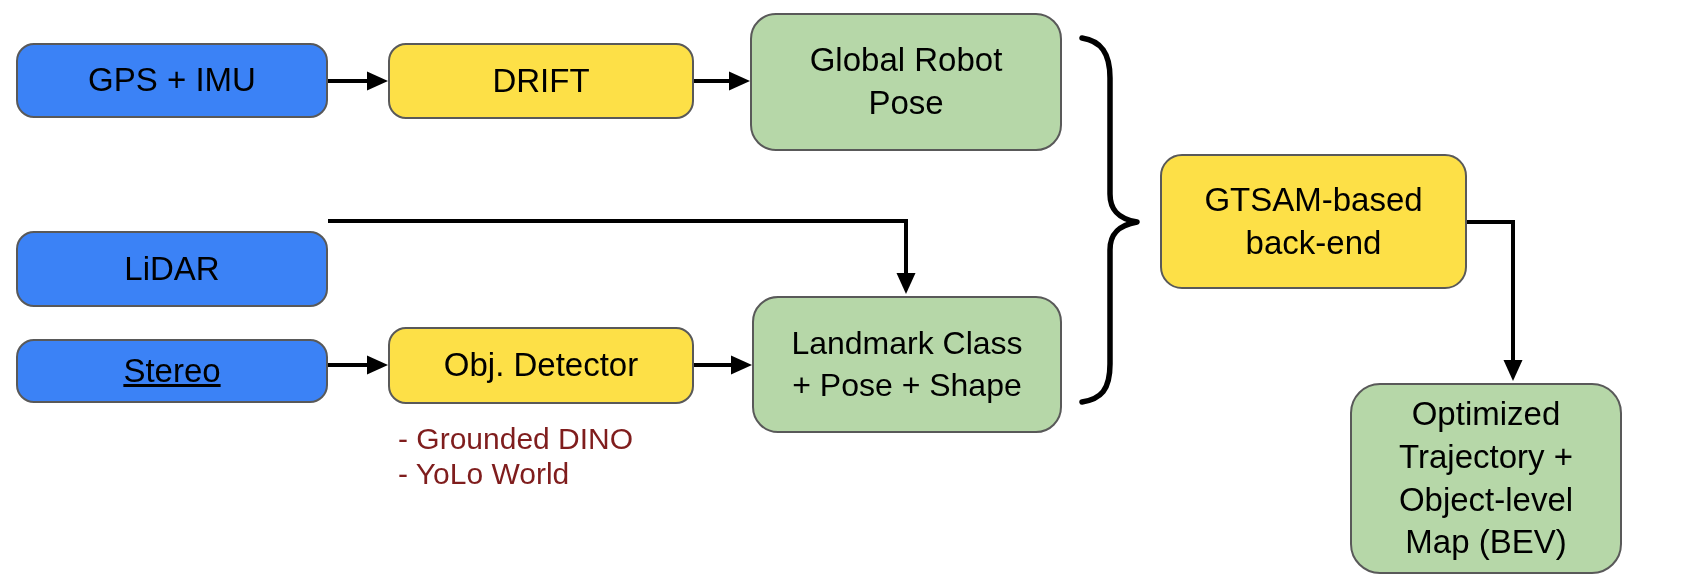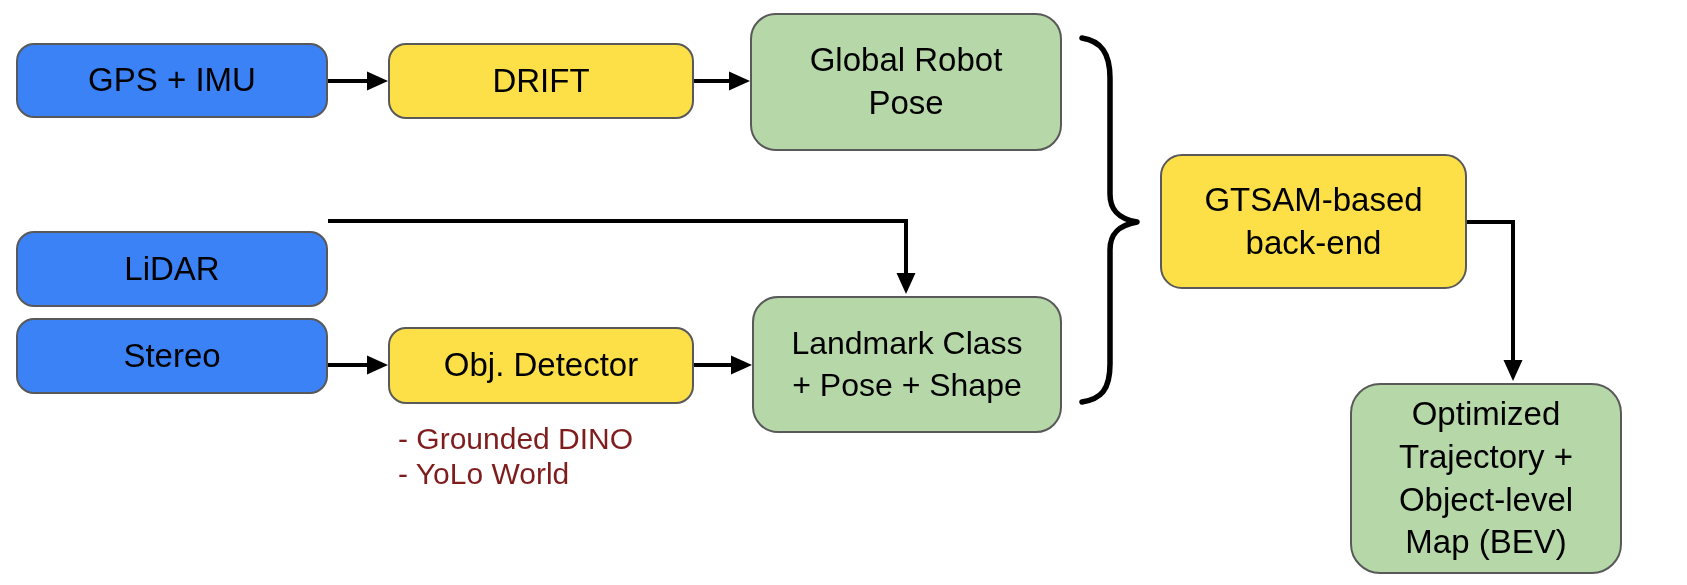--- a/index.html
+++ b/index.html
@@ -30,21 +30,21 @@
   }
   .node.input  { background: #3b82f6; border-radius: 18px; }
   .node.process{ background: #fde047; border-radius: 18px; }
   .node.output { background: #b6d7a8; border-radius: 26px; }
 
   
   #node-gps-imu      { left: 16px;   top: 43px;  width: 312px; height: 75px;  }
   #node-drift        { left: 388px;  top: 43px;  width: 306px; height: 76px;  }
   #node-global-pose  { left: 750px;  top: 13px;  width: 312px; height: 138px; }
   #node-lidar        { left: 16px;   top: 183px; width: 312px; height: 76px; margin-top: 48px;  }
-  #node-stereo       { left: 16px;   top: 318px; width: 312px; height: 76px;  }
+  #node-stereo       { left: 16px;   top: 339px; width: 312px; height: 64px; text-decoration: underline;  }
   #node-obj-detector { left: 388px;  top: 327px; width: 306px; height: 77px;  }
   #node-landmark     { left: 752px;  top: 296px; width: 310px; height: 137px; font-size: 32px; }
   #node-gtsam        { left: 1160px; top: 154px; width: 307px; height: 135px; border-radius: 22px; }
   #node-optimized    { left: 1350px; top: 383px; width: 272px; height: 191px; border-radius: 30px; }
 
   #detector-options {
     position: absolute;
     left: 398px;
     top: 421px;
     font-size: 30px;

